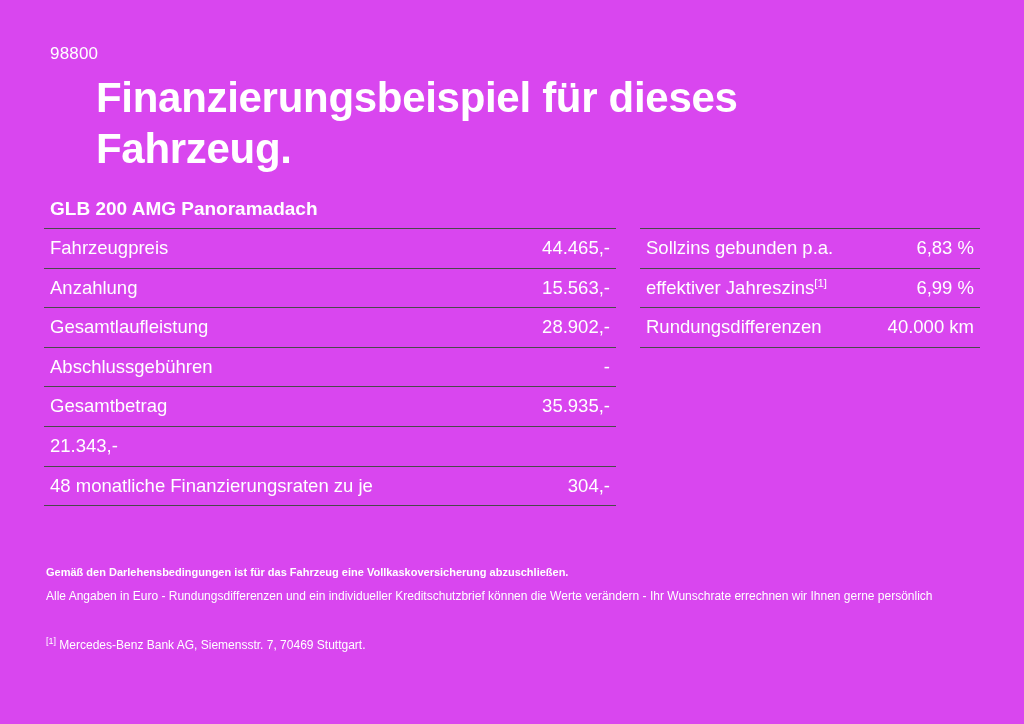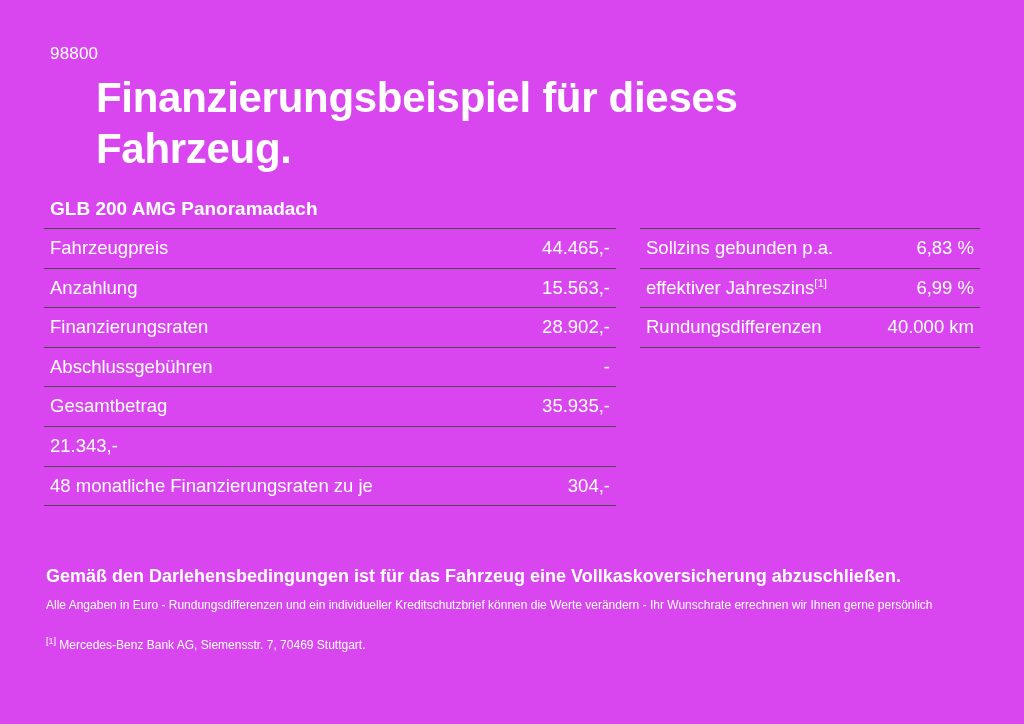--- a/index.html
+++ b/index.html
@@ -98,21 +98,21 @@
     vertical-align: super;
     line-height: 0;
   }
   .footnotes {
     position: absolute;
     left: 46px;
     top: 566px;
     width: 930px;
   }
   .footnote-strong {
-    font-size: 18px;
+    font-size: 11px;
     font-weight: bold;
     margin-bottom: 11px;
     color: #ffffff;
   }
   .footnote-line {
     font-size: 12px;
     margin-bottom: 9px;
     color: #ffffff;
   }
   .footnote-bank {
@@ -141,21 +141,21 @@
   <div class="table table-left">
     <div class="row">
       <span class="label">Fahrzeugpreis</span>
       <span class="value">44.465,-</span>
     </div>
     <div class="row">
       <span class="label">Anzahlung</span>
       <span class="value">15.563,-</span>
     </div>
     <div class="row">
-      <span class="label">Finanzierungsraten</span>
+      <span class="label">Gesamtlaufleistung</span>
       <span class="value">28.902,-</span>
     </div>
     <div class="row">
       <span class="label">Abschlussgebühren</span>
       <span class="value">-</span>
     </div>
     <div class="row">
       <span class="label">Gesamtbetrag</span>
       <span class="value">35.935,-</span>
     </div>

